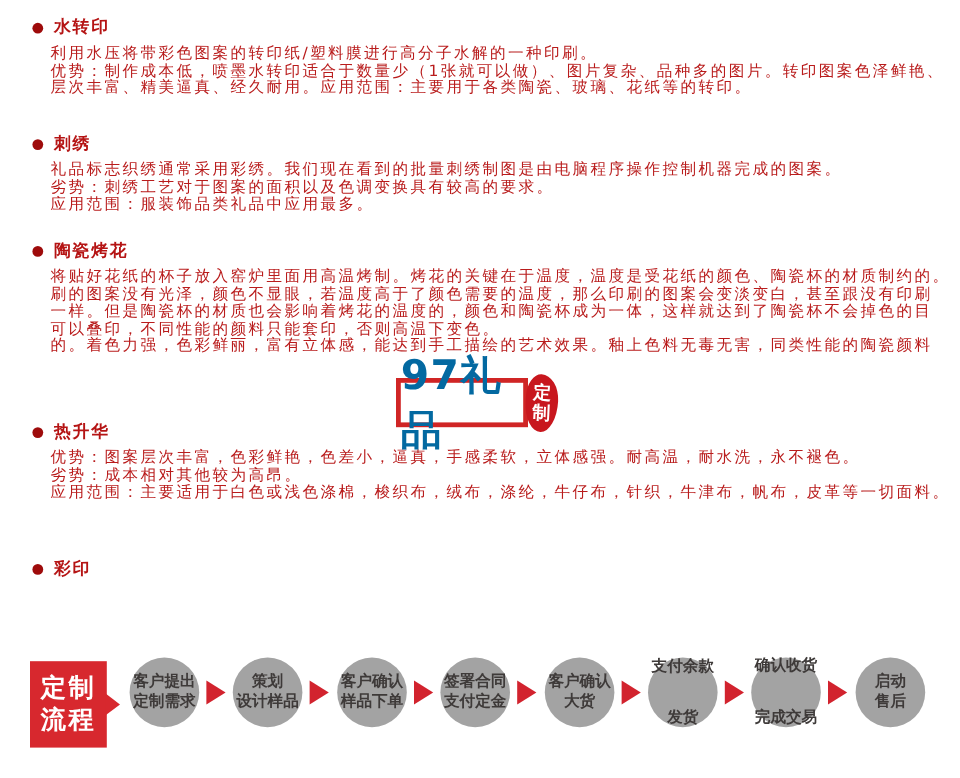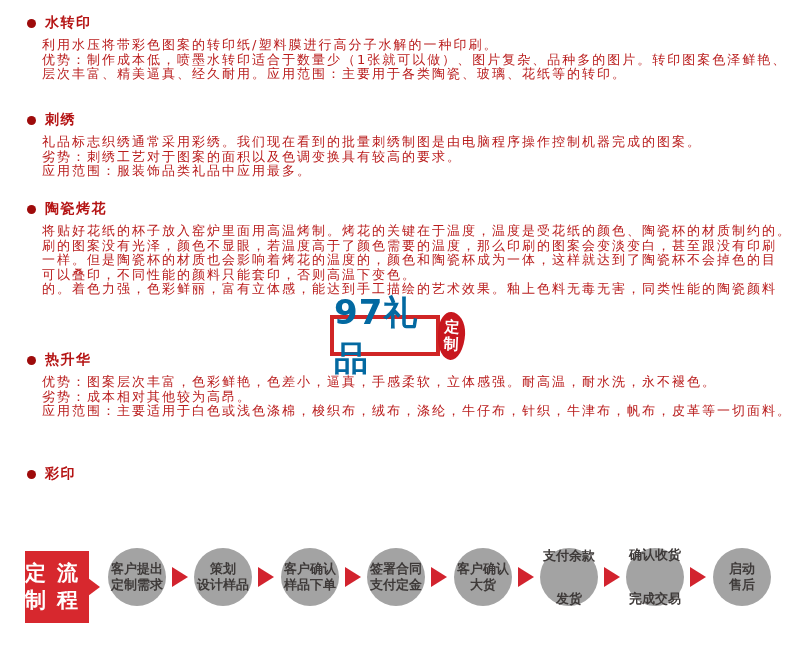--- a/index.html
+++ b/index.html
@@ -31,21 +31,21 @@
   .wm-seal{
     position:absolute;left:438px;top:312px;width:27px;height:48px;background:#c8171e;
     border-radius:45% 55% 50% 50% / 40% 45% 55% 50%;transform:rotate(3deg);
     display:flex;flex-direction:column;align-items:center;justify-content:center;
     color:#ffffff;font-size:15px;font-weight:bold;line-height:17px;z-index:5;
   }
   
   .flow{position:absolute;left:0;top:540px;width:800px;height:100px;}
   .flow-box{
     position:absolute;left:25px;top:11px;width:64px;height:72px;background:#d7282e;
-    display:flex;flex-direction:row;align-items:center;justify-content:center;
+    display:flex;flex-direction:column;align-items:center;justify-content:center;
     color:#ffffff;font-size:21px;font-weight:bold;line-height:27px;letter-spacing:2px;
   }
   .flow-notch{
     position:absolute;right:-11px;top:50%;margin-top:-9px;width:0;height:0;
     border-top:9px solid transparent;border-bottom:9px solid transparent;
     border-left:12px solid #d7282e;
   }
   .step{
     position:absolute;top:8px;width:58px;height:58px;border-radius:50%;background:#a3a3a3;
     display:flex;flex-direction:column;align-items:center;justify-content:center;

